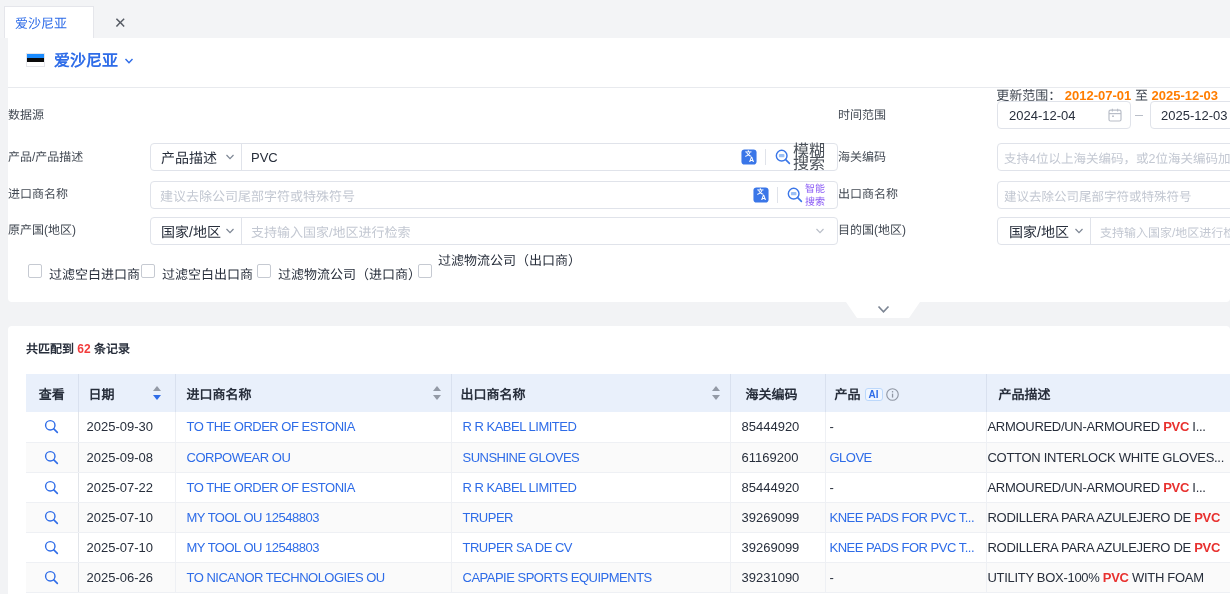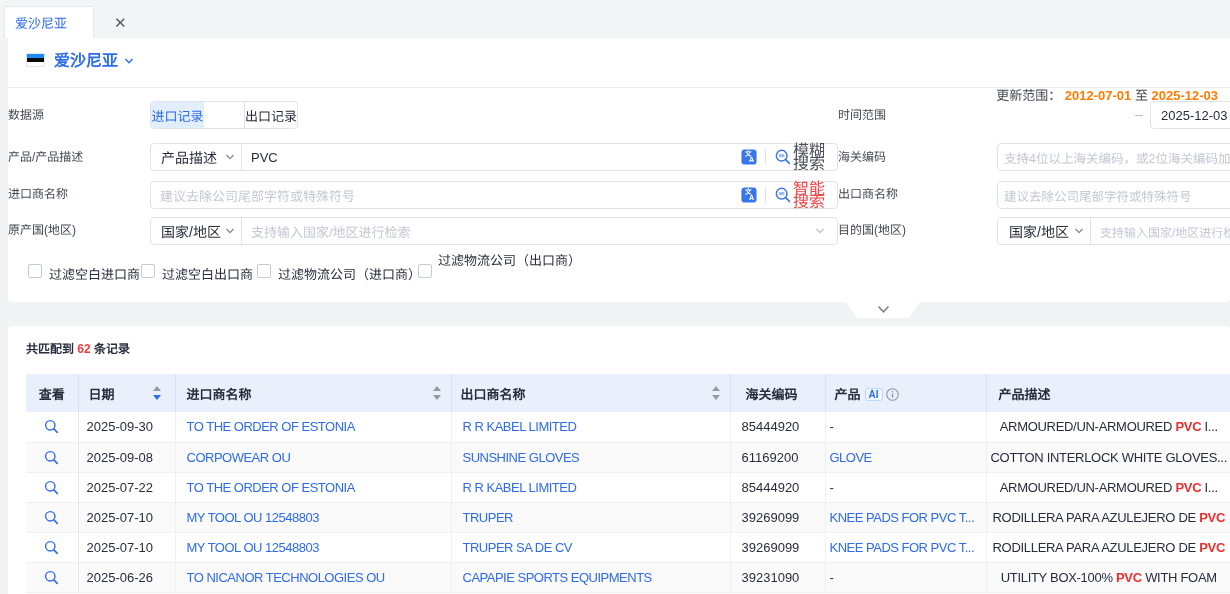--- a/index.html
+++ b/index.html
@@ -48,21 +48,21 @@
   #tbl th:nth-child(4) { padding-left:9px; }
   #tbl th:nth-child(5) { padding-left:15px; }
   #tbl th:nth-child(6) { padding-left:9px; }
   #tbl th:nth-child(7) { padding-left:12px; }
   #tbl th:last-child { border-right:none; }
   #tbl td { height:30px; font-size:13px; color:#272e3b; padding:0 0 0 10px; border-right:1px solid #eef0f4;
             border-bottom:1px solid #eef0f4; white-space:nowrap; overflow:hidden; }
   #tbl td:nth-child(2) { padding-left:8px; }
   #tbl td:nth-child(3), #tbl td:nth-child(4), #tbl td:nth-child(5) { padding-left:11px; }
   #tbl td:nth-child(6) { padding-left:4px; }
-  #tbl td:nth-child(7) { padding-left:1px; letter-spacing:-0.3px;text-align:center; }
+  #tbl td:nth-child(7) { padding-left:1px; letter-spacing:-0.3px; }
   #tbl td:last-child { border-right:none; }
   #tbl tr.alt td { background:#fafafa; }
   #tbl td.c, #tbl th.c { text-align:center; padding:0; }
   #tbl td.cv { border-right:1px solid #e2e5ea; }
   a.lk { color:#2e6ce8; text-decoration:none; letter-spacing:-0.5px; }
   .pvc { color:#e8312f; font-weight:bold; }
   .sorts { position:absolute; right:9px; top:50%; margin-top:-7px; width:9px; height:14px; }
   th:nth-child(2) .sorts { right:13px; }
   .tri { width:0; height:0; border-left:4.5px solid transparent; border-right:4.5px solid transparent; position:absolute; left:0; }
   .tri.up { border-bottom:5.5px solid #939aa6; top:0; }
@@ -85,24 +85,20 @@
       <div class="b1"></div>
       <div class="b2"></div>
       <div class="b3"></div>
     </div>
     <div id="cname" class="abs">爱沙尼亚 <svg class="chev" viewBox="0 0 10 10" style="margin-left:2px">
         <path d="M1.5 3 L5 6.7 L8.5 3" fill="none" stroke="#2e6ce8" stroke-width="1.4"></path>
       </svg></div>
     <div id="divider" class="abs"></div>
 
     <div class="flabel" style="left:0;width:135px;top:67px;">数据源</div>
-    <div id="segwrap" class="abs">
-      <div class="sg on">进口记录</div>
-      <div class="sg off">出口记录</div>
-    </div>
 
     <div class="flabel" style="left:0;width:135px;top:109px;">产品/产品描述</div>
     <div class="ibox" style="left:142px;top:105px;width:688px;height:28px;">
       <div style="width:91px;height:100%;border-right:1px solid #e0e3ea;display:flex;align-items:center;padding-left:10px;">
         <span class="seltext">产品描述</span>
         <svg class="chev" viewBox="0 0 10 10" style="margin-left:8px">
           <path d="M1.5 3 L5 6.7 L8.5 3" fill="none" stroke="#7d8694" stroke-width="1.2"></path>
         </svg>
       </div>
       <div style="flex:1;padding-left:9px;font-size:13px;color:#272e3b;">PVC</div>
@@ -127,41 +123,50 @@
         <rect x="0.5" y="0.5" width="17" height="17" rx="3.5" fill="#3a76e8"></rect>
         <text x="4.6" y="8" font-size="7.5" fill="#fff" font-weight="bold" font-family="Liberation Sans">文</text>
         <text x="9" y="14.6" font-size="8" fill="#fff" font-weight="bold" font-family="Liberation Sans">A</text>
       </svg>
       <div style="width:1px;height:16px;background:#e0e3ea;margin-right:9px;"></div>
       <svg width="16" height="16" viewBox="0 0 18 18" style="margin-right:2px;">
         <circle cx="7.5" cy="7.5" r="6" fill="none" stroke="#3a76e8" stroke-width="1.6"></circle>
         <rect x="4.4" y="5.6" width="6.2" height="3.8" rx="1" fill="#9cc0f5"></rect>
         <path d="M12 12 L16.2 16.2" stroke="#3a76e8" stroke-width="1.8" stroke-linecap="round"></path>
       </svg>
-      <div style="font-size:16px;line-height:13px;color:#ef4444;margin-right:12px;">智能<br>搜索</div>
+      <div style="font-size:10px;line-height:13px;color:#8b5cf6;margin-right:12px;">智能<br>搜索</div>
     </div>
 
     <div class="flabel" style="left:0;width:135px;top:182px;">原产国(地区)</div>
     <div class="ibox" style="left:142px;top:179px;width:688px;height:28px;">
       <div style="width:91px;height:100%;border-right:1px solid #e0e3ea;display:flex;align-items:center;padding-left:10px;">
         <span class="seltext">国家/地区</span>
         <svg class="chev" viewBox="0 0 10 10" style="margin-left:4px">
           <path d="M1.5 3 L5 6.7 L8.5 3" fill="none" stroke="#7d8694" stroke-width="1.2"></path>
         </svg>
       </div>
       <div style="flex:1;padding-left:9px;" class="ph">支持输入国家/地区进行检索</div>
       <svg class="chev" viewBox="0 0 10 10" style="margin-right:12px">
         <path d="M1.5 3 L5 6.7 L8.5 3" fill="none" stroke="#b9bec8" stroke-width="1.2"></path>
       </svg>
     </div>
 
     <div class="abs" style="left:850px;width:360px;top:47px;text-align:right;font-size:13px;color:#434a54;">更新范围：
       <b style="color:#ff7d00;font-size:13px;">2012-07-01</b> 至 <b style="color:#ff7d00;font-size:13px;">2025-12-03</b></div>
 
     <div class="flabel" style="left:830px;width:151px;top:67px;">时间范围</div>
+    <div class="ibox" style="left:989px;top:63px;width:134px;height:28px;">
+      <div style="flex:1;padding-left:11px;font-size:13px;color:#272e3b;">2024-12-04</div>
+      <svg width="14" height="14" viewBox="0 0 14 14" style="margin-right:8px;">
+        <rect x="1" y="2.2" width="12" height="10.8" rx="1.5" fill="none" stroke="#b9bec8" stroke-width="1.2"></rect>
+        <path d="M1 5.6 H13" stroke="#b9bec8" stroke-width="1.2"></path>
+        <path d="M4.4 0.8 V3.6 M9.6 0.8 V3.6" stroke="#b9bec8" stroke-width="1.2"></path>
+        <rect x="4" y="7.5" width="2" height="1.4" fill="#b9bec8"></rect>
+      </svg>
+    </div>
     <div class="abs" style="left:1127px;top:77px;width:8px;height:1px;color:#b9bec8;border-top:1px solid #b9bec8;"></div>
     <div class="ibox" style="left:1142px;top:63px;width:120px;height:28px;">
       <div style="flex:1;padding-left:10px;font-size:13px;color:#272e3b;">2025-12-03</div>
     </div>
 
     <div class="flabel" style="left:830px;width:151px;top:109px;">海关编码</div>
     <div class="ibox" style="left:989px;top:105px;width:260px;height:28px;">
       <div style="flex:1;padding-left:6px;white-space:nowrap;font-size:12.5px;" class="ph">支持4位以上海关编码，或2位海关编码加上海关编码</div>
     </div>
 

